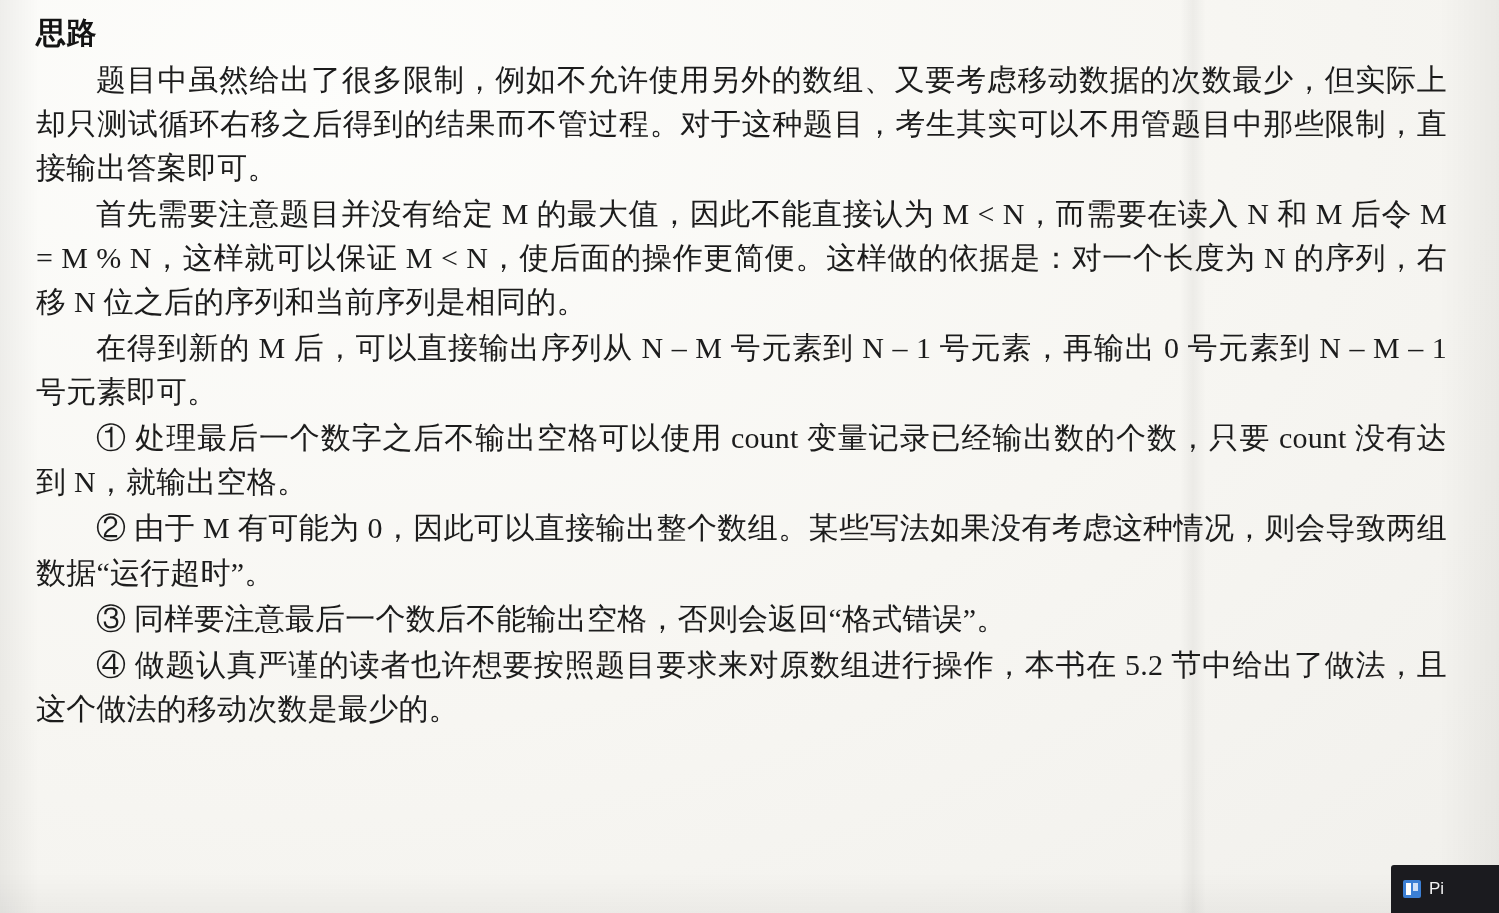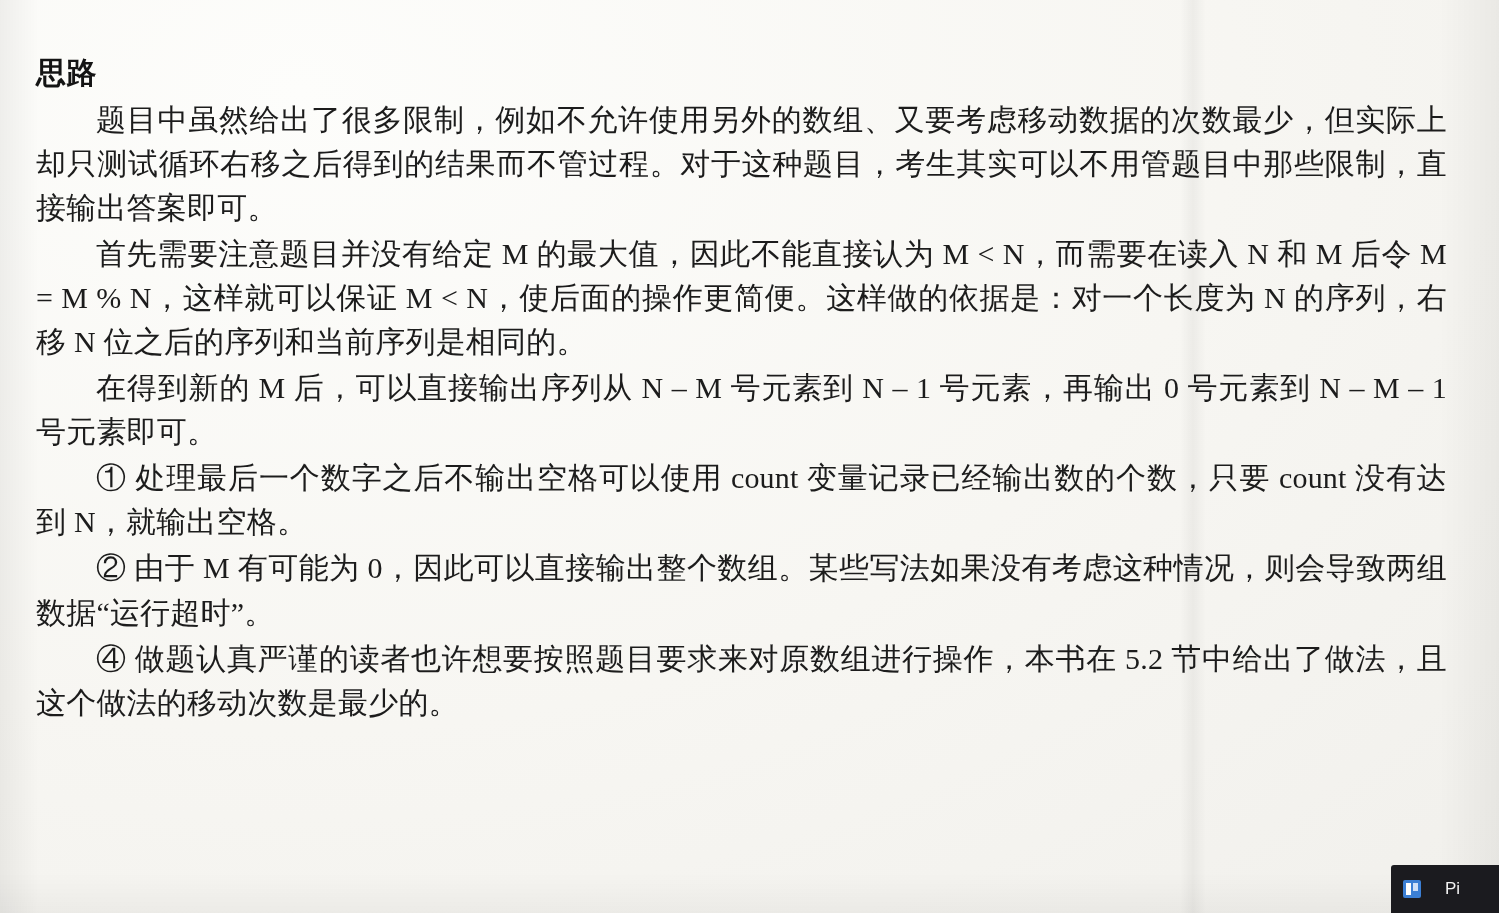--- a/index.html
+++ b/index.html
@@ -31,21 +31,20 @@
     background:
       linear-gradient(90deg, rgba(0,0,0,0.05) 0px, rgba(0,0,0,0.0) 38px),
       linear-gradient(270deg, rgba(0,0,0,0.045) 0px, rgba(0,0,0,0.0) 60px),
       linear-gradient(0deg, rgba(0,0,0,0.035) 0px, rgba(0,0,0,0.0) 40px);
     mix-blend-mode: multiply;
   }
   .content {
     position: relative;
     padding: 14px 52px 0 36px;
     z-index: 2;
-    margin-top: 40px;
   }
   h2.section-head {
     font-family: "DejaVu Sans", "Liberation Sans", sans-serif;
     font-weight: bold;
     font-size: 30px;
     line-height: 1.25;
     margin: 0 0 6px 0;
     letter-spacing: 0.5px;
     color: #141414;
   }
@@ -87,21 +86,21 @@
   .corner-widget {
     position: absolute;
     right: 0;
     bottom: 0;
     height: 48px;
     min-width: 86px;
     background: #1b1b1f;
     color: #f2f2f2;
     display: flex;
     align-items: center;
-    gap: 24px;
+    gap: 8px;
     padding: 0 10px 0 12px;
     font-family: "Liberation Sans", "DejaVu Sans", sans-serif;
     font-size: 17px;
     z-index: 10;
     border-top-left-radius: 3px;
   }
   .corner-widget .pin-icon {
     width: 18px;
     height: 18px;
     background: #3b7fd4;
@@ -141,20 +140,21 @@
 
     <h2 class="section-head">思路</h2>
 
     <p class="para">题目中虽然给出了很多限制，例如不允许使用另外的数组、又要考虑移动数据的次数最少，但实际上却只测试循环右移之后得到的结果而不管过程。对于这种题目，考生其实可以不用管题目中那些限制，直接输出答案即可。</p>
     <p class="para">首先需要注意题目并没有给定 M 的最大值，因此不能直接认为 M &lt; N，而需要在读入 N 和 M 后令 M = M % N，这样就可以保证 M &lt; N，使后面的操作更简便。这样做的依据是：对一个长度为 N 的序列，右移 N 位之后的序列和当前序列是相同的。</p>
     <p class="para">在得到新的 M 后，可以直接输出序列从 N – M 号元素到 N – 1 号元素，再输出 0 号元素到 N – M – 1 号元素即可。</p>
 
 
     <p class="note-item">① 处理最后一个数字之后不输出空格可以使用 count 变量记录已经输出数的个数，只要 count 没有达到 N，就输出空格。</p>
     <p class="note-item">② 由于 M 有可能为 0，因此可以直接输出整个数组。某些写法如果没有考虑这种情况，则会导致两组数据“运行超时”。</p>
+    <p class="note-item">③ 同样要注意最后一个数后不能输出空格，否则会返回“格式错误”。</p>
     <p class="note-item">④ 做题认真严谨的读者也许想要按照题目要求来对原数组进行操作，本书在 5.2 节中给出了做法，且这个做法的移动次数是最少的。</p>
 
   </div>
 
   <div class="crease"></div>
 
   <div class="corner-widget">
     <span class="pin-icon"></span>
     <span class="label">Pi</span>
   </div>

